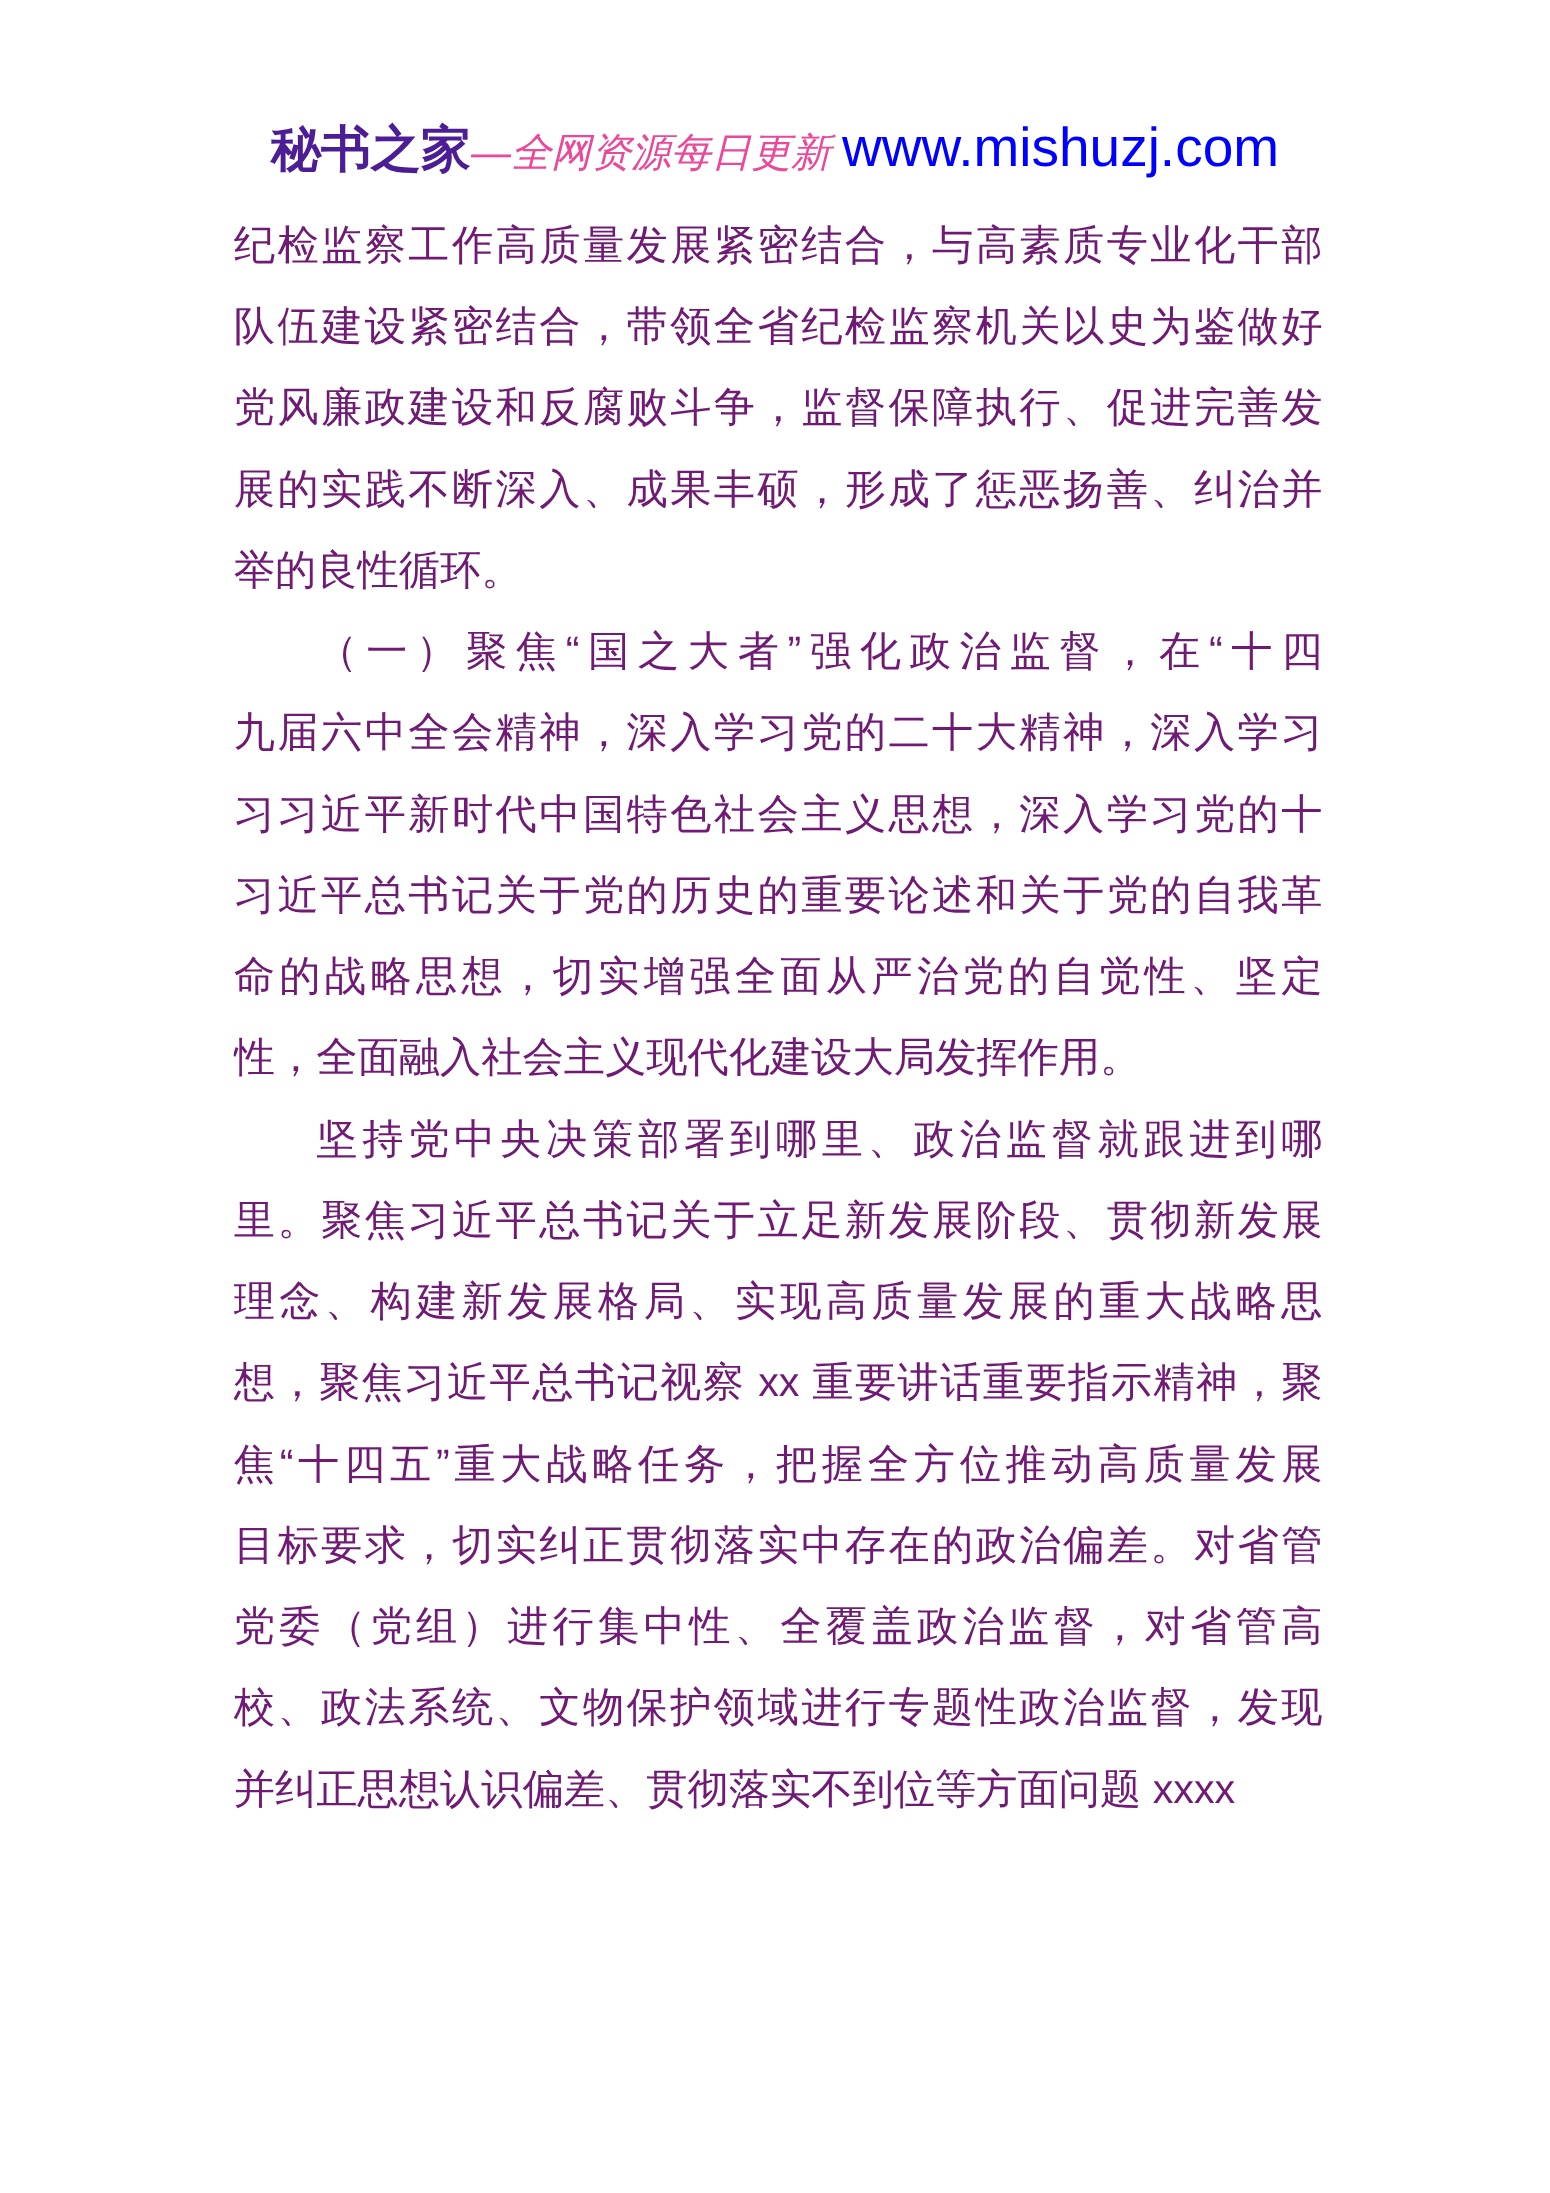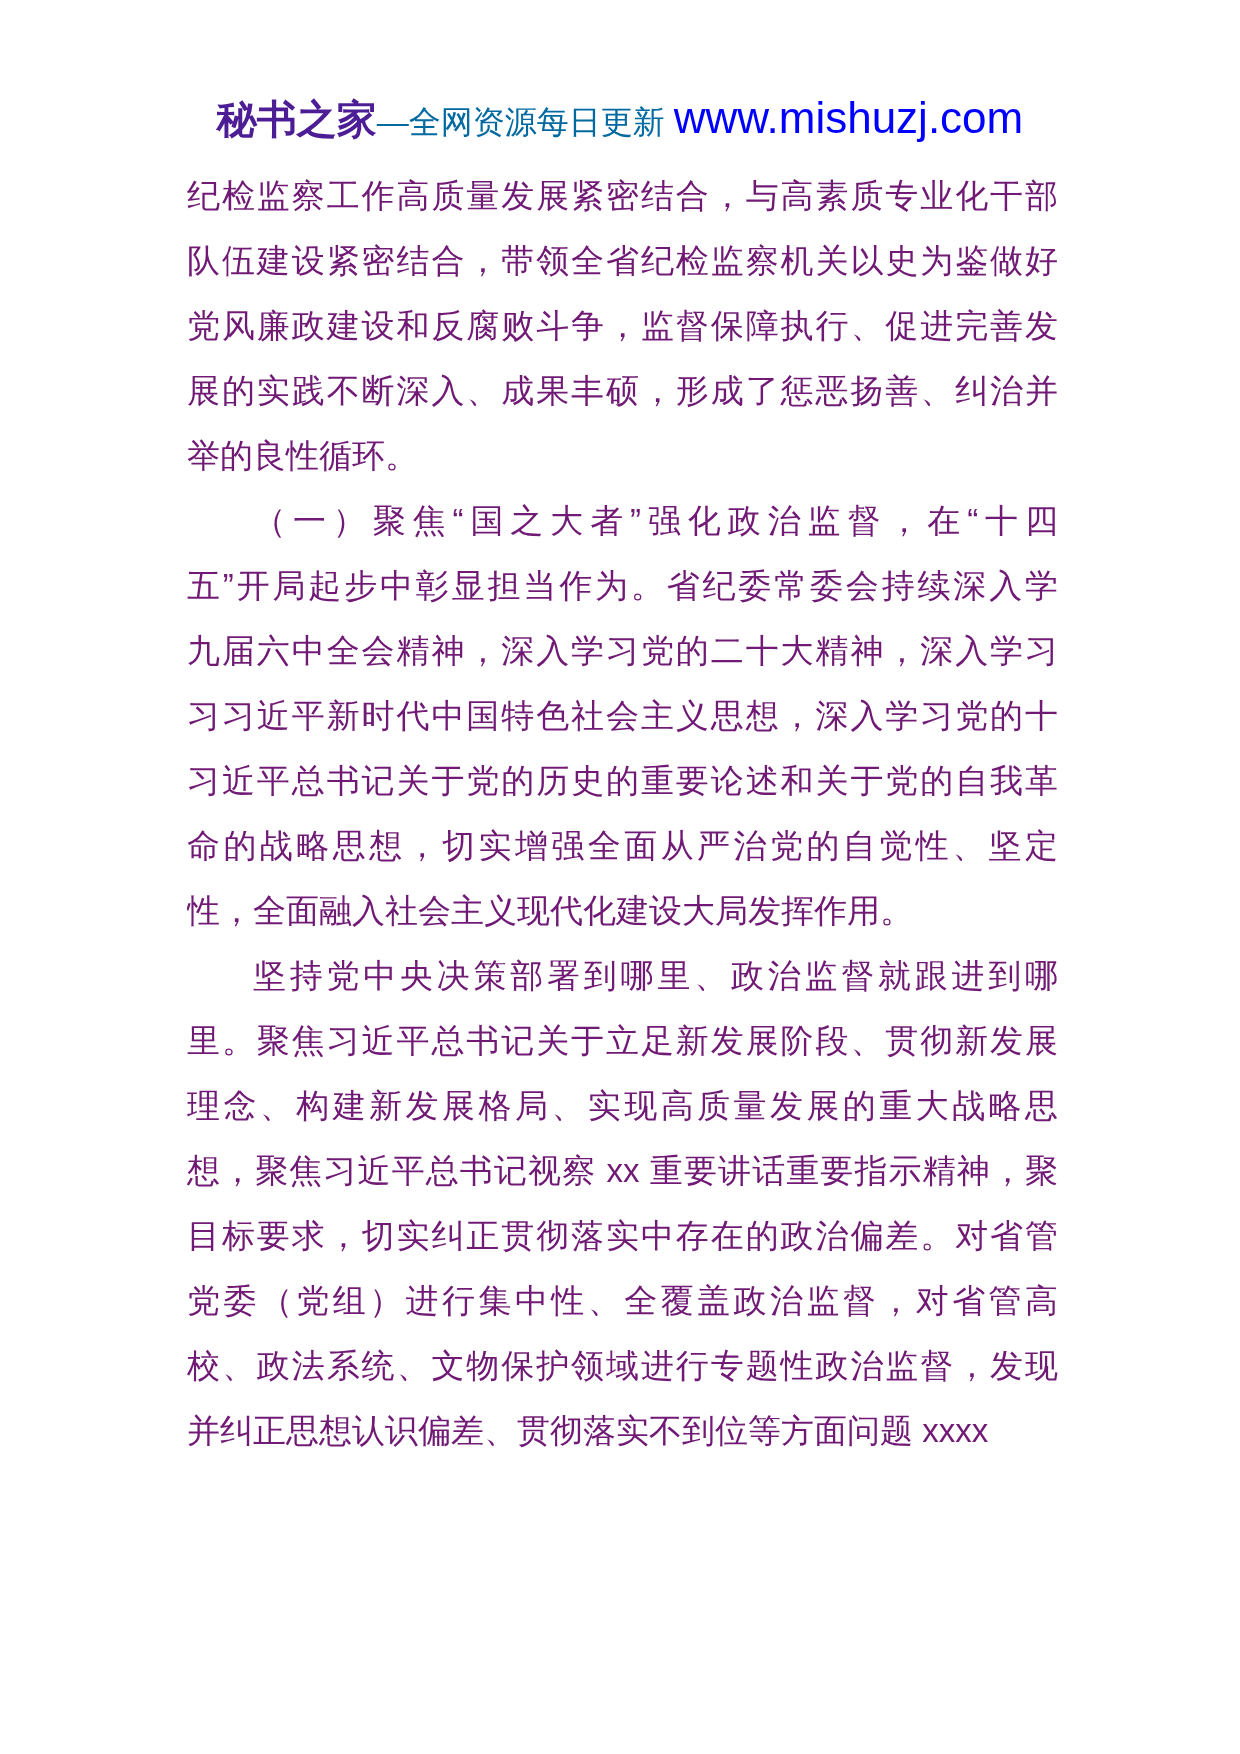--- a/index.html
+++ b/index.html
@@ -55,43 +55,43 @@
     display: inline-block;
     width: 100%;
     height: 0;
   }
   .doc-line.indent { padding-left: 66px; }
 </style>
 </head>
 <body>
 
 <div class="page" style="background: rgb(255, 255, 255);">
-  <div class="doc-header"><span class="brand" style="color: #4c1d95;">秘书之家</span><span class="tagline" style="color: #0369a1;">—全网资源每日更新 </span><span class="site-url" style="color: rgb(0, 0, 255);">www.mishuzj.com</span></div>
+  <div class="doc-header"><span class="brand" style="color: #4c1d95;">秘书之家</span><span class="tagline" style="color: #ec4899; font-style: italic;">—全网资源每日更新 </span><span class="site-url" style="color: rgb(0, 0, 255);">www.mishuzj.com</span></div>
 
   <div class="doc-body" style="color: #701a75;">
       <div class="paragraph">
         <div class="doc-line fill">纪检监察工作高质量发展紧密结合，与高素质专业化干部</div>
         <div class="doc-line fill">队伍建设紧密结合，带领全省纪检监察机关以史为鉴做好</div>
         <div class="doc-line fill">党风廉政建设和反腐败斗争，监督保障执行、促进完善发</div>
         <div class="doc-line fill">展的实践不断深入、成果丰硕，形成了惩恶扬善、纠治并</div>
         <div class="doc-line">举的良性循环。</div>
       </div>
       <div class="paragraph">
         <div class="doc-line fill indent">（一）聚焦“国之大者”强化政治监督，在“十四</div>
-        <div class="doc-line fill">五”开局起步中彰显担当作为。省纪委常委会持续深入学</div>
         <div class="doc-line fill">九届六中全会精神，深入学习党的二十大精神，深入学习</div>
         <div class="doc-line fill">习习近平新时代中国特色社会主义思想，深入学习党的十</div>
         <div class="doc-line fill">习近平总书记关于党的历史的重要论述和关于党的自我革</div>
         <div class="doc-line fill">命的战略思想，切实增强全面从严治党的自觉性、坚定</div>
         <div class="doc-line">性，全面融入社会主义现代化建设大局发挥作用。</div>
       </div>
       <div class="paragraph">
         <div class="doc-line fill indent">坚持党中央决策部署到哪里、政治监督就跟进到哪</div>
         <div class="doc-line fill">里。聚焦习近平总书记关于立足新发展阶段、贯彻新发展</div>
         <div class="doc-line fill">理念、构建新发展格局、实现高质量发展的重大战略思</div>
         <div class="doc-line fill">想，聚焦习近平总书记视察 xx 重要讲话重要指示精神，聚</div>
+        <div class="doc-line fill">焦“十四五”重大战略任务，把握全方位推动高质量发展</div>
         <div class="doc-line fill">目标要求，切实纠正贯彻落实中存在的政治偏差。对省管</div>
         <div class="doc-line fill">党委（党组）进行集中性、全覆盖政治监督，对省管高</div>
         <div class="doc-line fill">校、政法系统、文物保护领域进行专题性政治监督，发现</div>
         <div class="doc-line">并纠正思想认识偏差、贯彻落实不到位等方面问题 xxxx</div>
       </div>
     </div>
 </div>
 
 </body></html>

